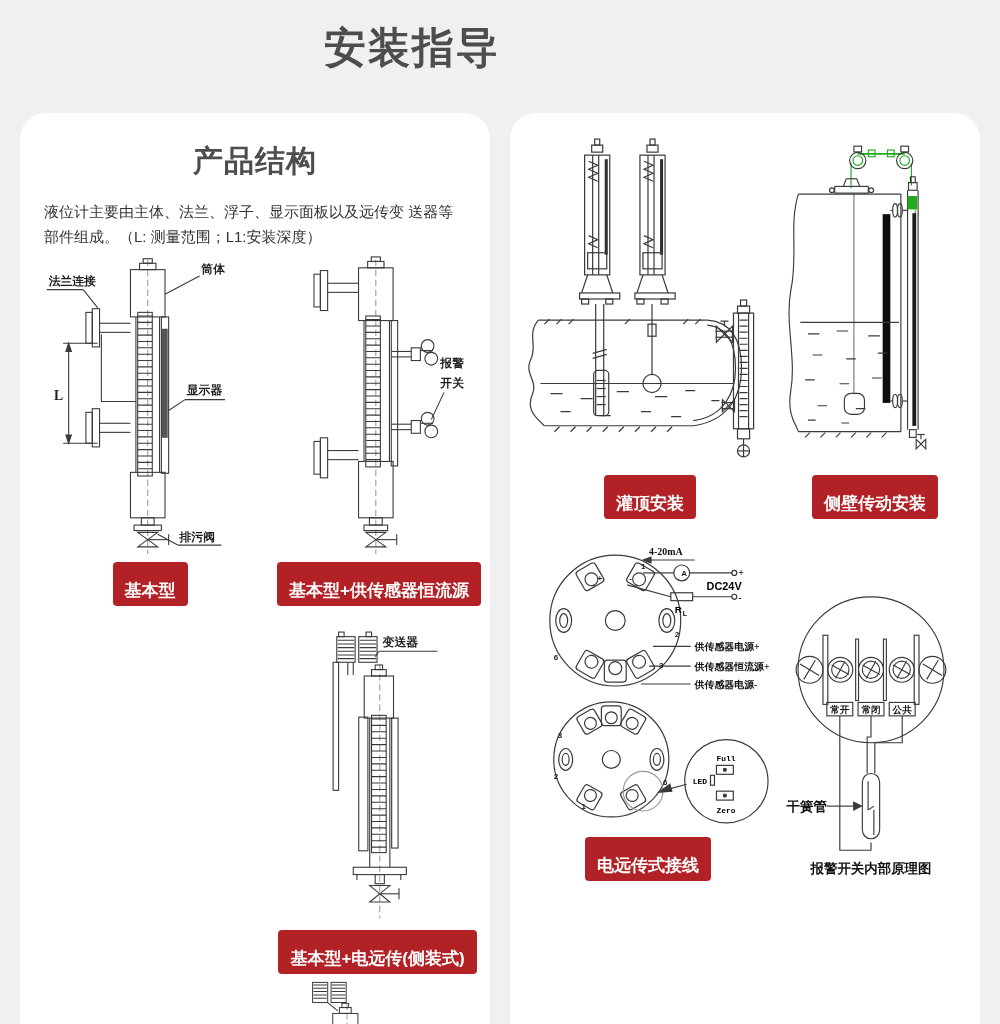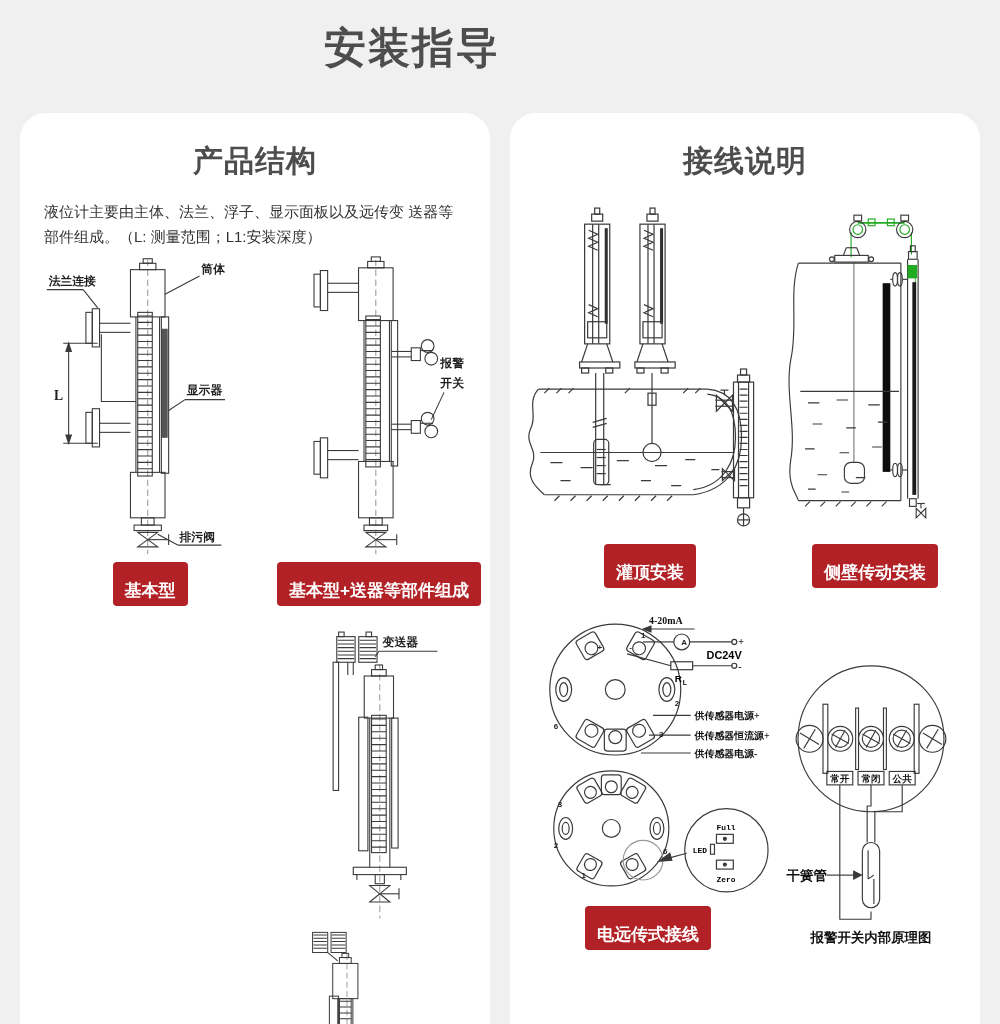--- a/index.html
+++ b/index.html
@@ -159,21 +159,21 @@
           <rect x="102" y="288" width="14" height="8"></rect>
             <rect x="96" y="296" width="26" height="6"></rect>
           <polygon points="98,304 120,304 109,312"></polygon>
             <polygon points="98,320 120,320 109,312"></polygon>
           <line x1="109" y1="312" x2="132" y2="312"></line>
             <line x1="132" y1="306" x2="132" y2="318"></line>
         </g>
         <text class="lbl" x="180" y="122">报警</text>
         <text class="lbl" x="180" y="144">开关</text>
       </svg>
-      <figcaption class="badge">基本型+送器等部件组成</figcaption>
+      <figcaption class="badge">基本型+供传感器恒流源</figcaption>
     </figure>
   </div>
 
   <div class="dia-row" style="margin-top:16px;flex-direction:column;">
 
     <figure>
       <svg width="205" height="302" viewBox="0 0 205 330">
         <g class="ln">
           <line x1="105" y1="46" x2="105" y2="324" stroke-dasharray="7 4" stroke-width="0.6"></line>
 
@@ -202,20 +202,21 @@
           <line x1="80" y1="276" x2="80" y2="282"></line>
             <line x1="128" y1="276" x2="128" y2="282"></line>
           <rect x="100" y="276" width="10" height="10"></rect>
           <polygon points="94,288 116,288 105,297"></polygon>
             <polygon points="94,306 116,306 105,297"></polygon>
           <line x1="105" y1="297" x2="126" y2="297"></line>
             <line x1="126" y1="291" x2="126" y2="303"></line>
         </g>
         <text class="lbl" x="108" y="26">变送器</text>
       </svg>
+      <figcaption class="badge">基本型+电远传(侧装式)</figcaption>
     </figure>
 
     <figure>
       <svg width="240" height="302" viewBox="0 0 245 360">
         <g class="ln">
           <line x1="107" y1="36" x2="107" y2="318" stroke-dasharray="7 4" stroke-width="0.6"></line>
 
           <rect x="66" y="10" width="18" height="24"></rect>
             <path d="M67 13h16M67 17h16M67 21h16M67 25h16M67 29h16"></path>
           <rect x="88" y="10" width="18" height="24"></rect>
@@ -264,21 +265,20 @@
         <text class="lbl" x="150" y="197">安装法兰</text>
         <text class="dim" x="150" y="273" font-style="italic">浮子</text>
         <text class="dim" x="18" y="300">L1</text>
         <text class="dim" x="54" y="320">L</text>
       </svg>
     </figure>
   </div>
 </section>
 
 <section class="panel right">
-  <h2>接线说明</h2>
 
   <div class="dia-row" style="margin-top:14px;">
 
     <figure>
       <svg width="252" height="342" viewBox="0 0 250 340">
         <g class="ln">
 
           <rect x="67" y="18" width="11" height="7"></rect>
             <rect x="70" y="12" width="5" height="6"></rect>
           <rect x="60" y="28" width="25" height="119"></rect>

